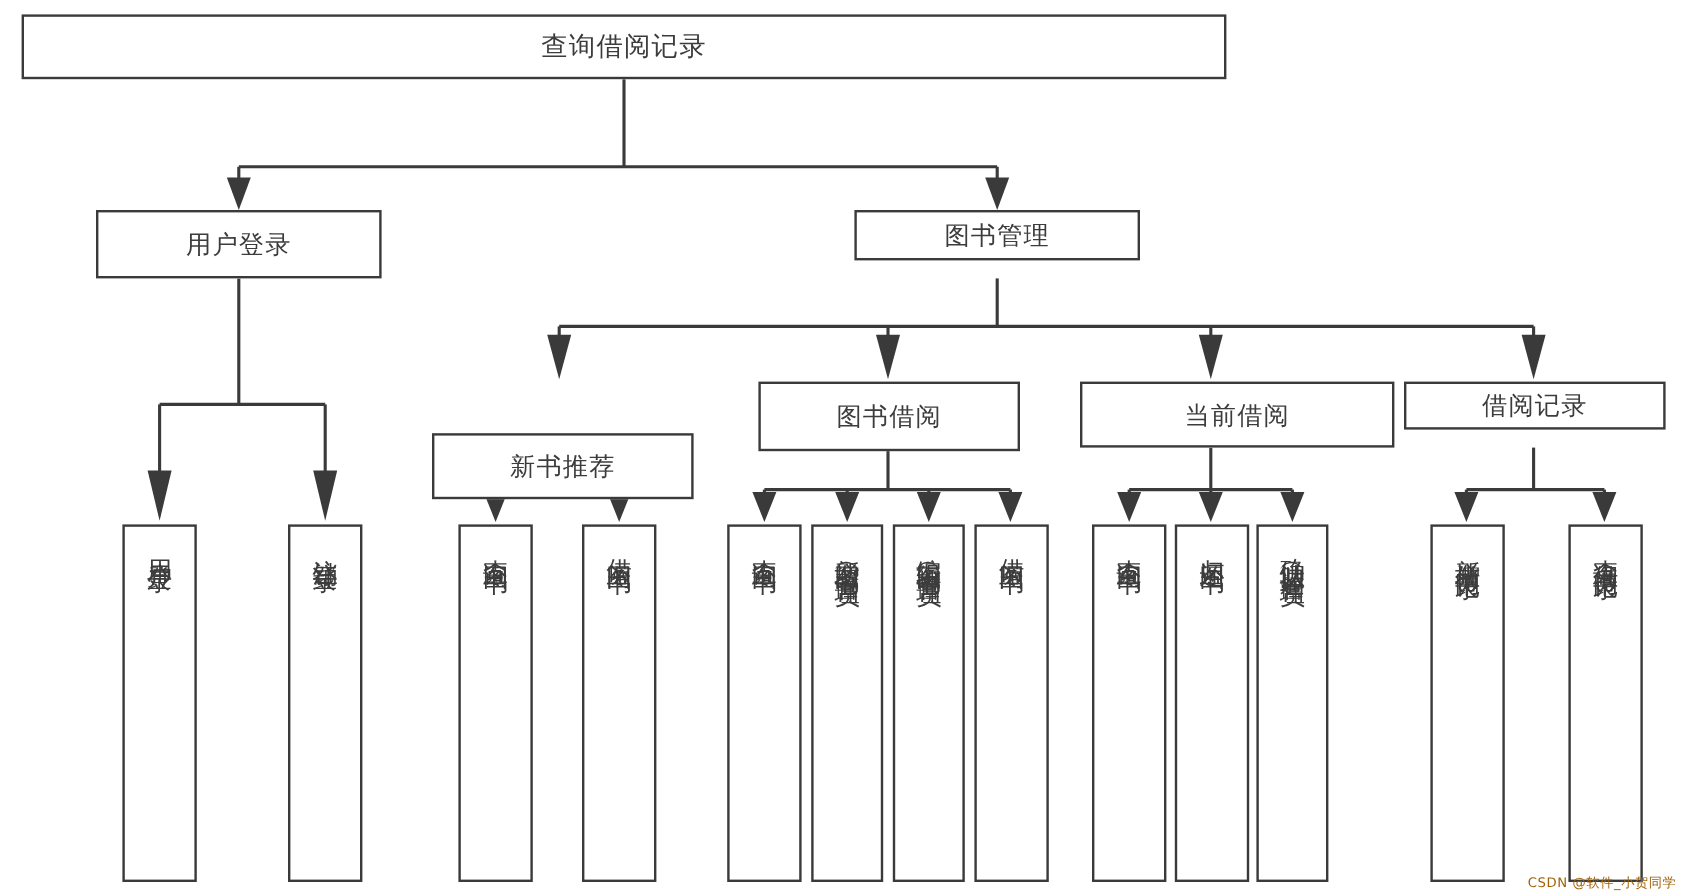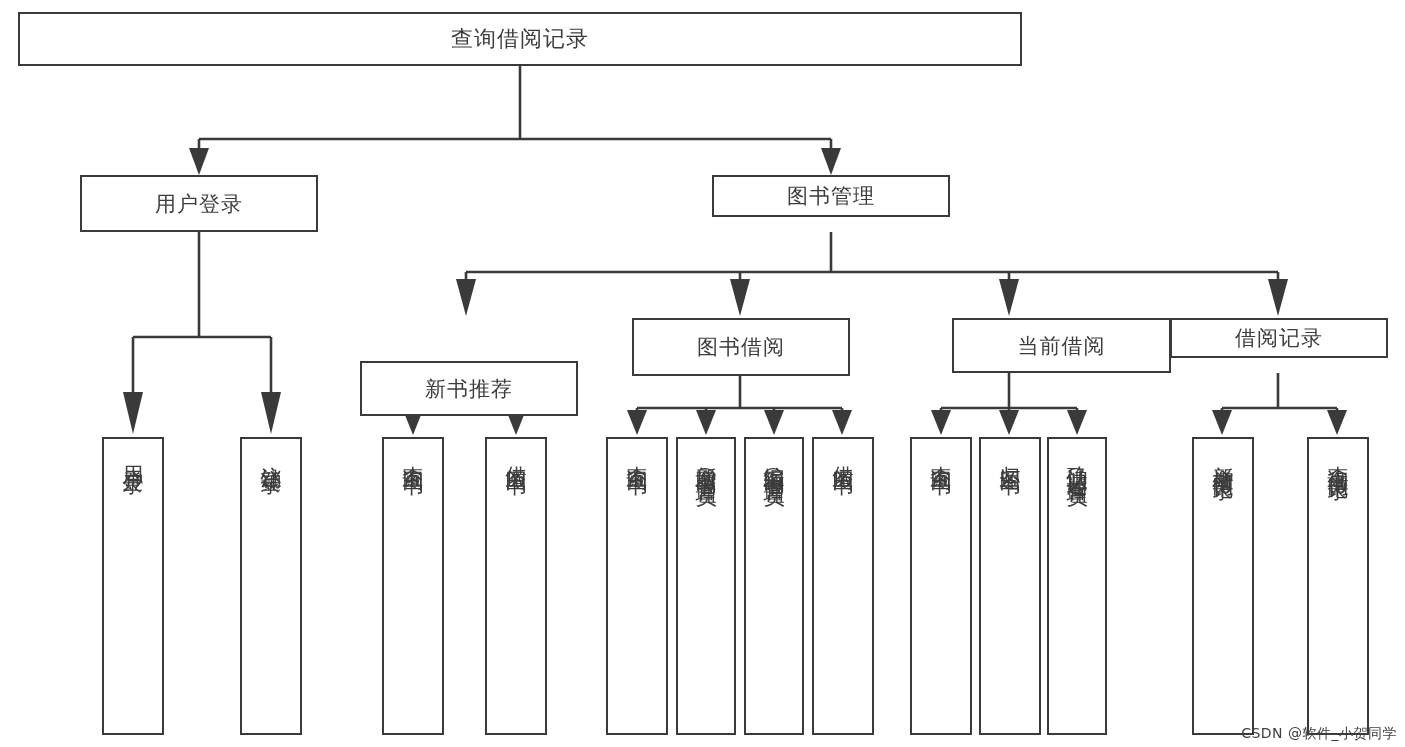--- a/index.html
+++ b/index.html
@@ -61,22 +61,22 @@
     fill:none;
   }
   #wires polygon{
     fill:#3a3a3a;
   }
   
   #watermark{
     position:absolute;
     right:8px;
     bottom:4px;
-    font-size:14px;
-    color:#404040;
+    font-size:11px;
+    color:#a16207;
     letter-spacing:0.5px;
     white-space:nowrap;
   }
 </style>
 </head>
 <body>
 
 <div id="canvas">
 
   <svg id="wires" viewBox="0 0 1405 747" preserveAspectRatio="none">
@@ -157,21 +157,21 @@
   </div>
 
   <div class="node lvl2" style="left:360px;top:318px;width:218px;height:55px;margin-top:43px;">
     <span>新书推荐</span>
   </div>
 
   <div class="node lvl2" style="left:632px;top:318px;width:218px;height:58px;">
     <span>图书借阅</span>
   </div>
 
-  <div class="node lvl2" style="left:952px;top:318px;width:219px;height:55px;">
+  <div class="node lvl2" style="left:900px;top:318px;width:262px;height:55px;">
     <span>当前借阅</span>
   </div>
 
   <div class="node lvl2" style="left:1170px;top:318px;width:218px;height:40px;">
     <span>借阅记录</span>
   </div>
 
   <div class="node leaf" style="left:102px;top:437px;width:62px;height:298px;">
     <span class="vtext">用户登录</span>
   </div>

